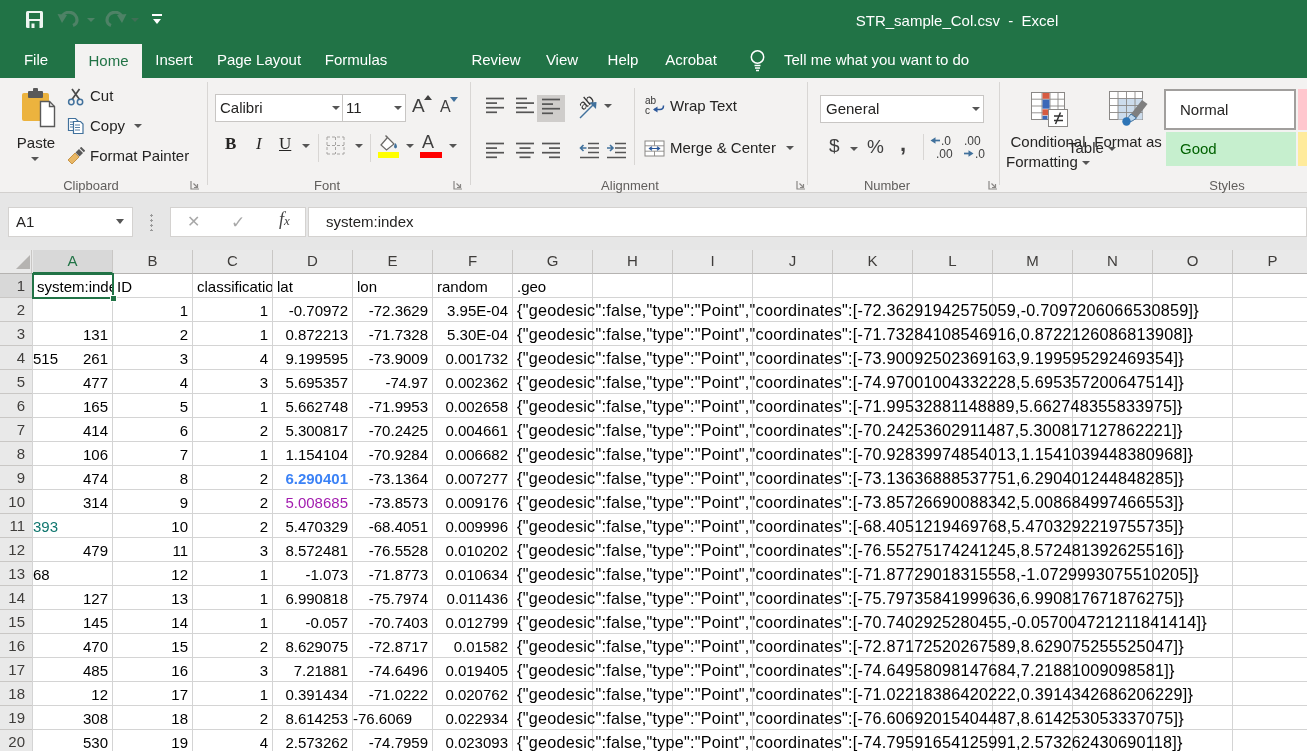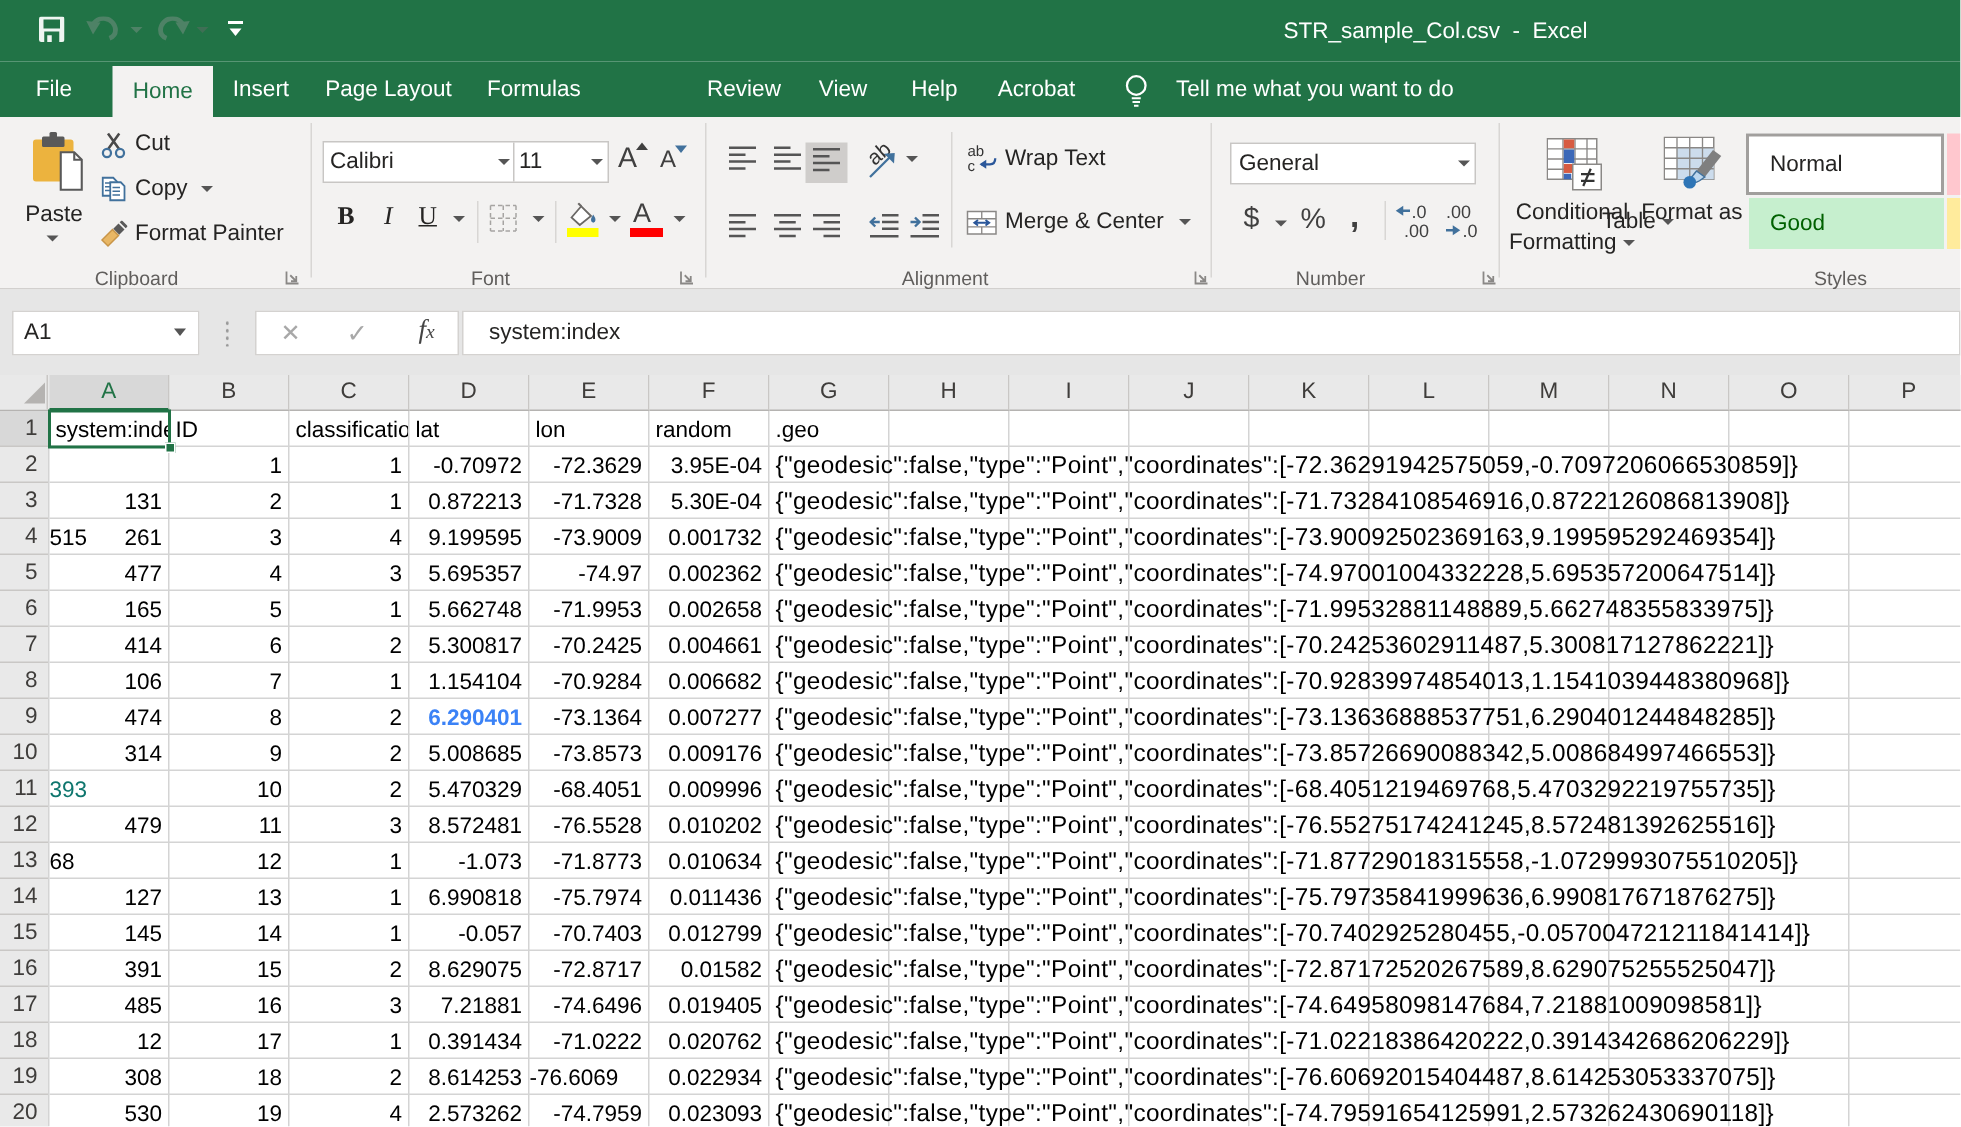--- a/index.html
+++ b/index.html
@@ -399,21 +399,21 @@
 <div class="abs" style="left:33px;top:216px;width:75px;height:23px;line-height:25px;text-align:right;color:#000;">474</div>
 <div class="abs" style="left:113px;top:216px;width:75px;height:23px;line-height:25px;text-align:right;color:#000;">8</div>
 <div class="abs" style="left:193px;top:216px;width:75px;height:23px;line-height:25px;text-align:right;color:#000;">2</div>
 <div class="abs" style="left:273px;top:216px;width:75px;height:23px;line-height:25px;text-align:right;color:#3b82f6;font-weight:bold;">6.290401</div>
 <div class="abs" style="left:353px;top:216px;width:75px;height:23px;line-height:25px;text-align:right;color:#000;">-73.1364</div>
 <div class="abs" style="left:433px;top:216px;width:75px;height:23px;line-height:25px;text-align:right;color:#000;">0.007277</div>
 <div class="abs" style="left:517px;top:216px;width:770px;height:24px;line-height:24.5px;white-space:nowrap;color:#000;font-size:16.2px;letter-spacing:0.25px;">{"geodesic":false,"type":"Point","coordinates":[-73.13636888537751,6.290401244848285]}</div>
 <div class="abs" style="left:33px;top:240px;width:75px;height:23px;line-height:25px;text-align:right;color:#000;">314</div>
 <div class="abs" style="left:113px;top:240px;width:75px;height:23px;line-height:25px;text-align:right;color:#000;">9</div>
 <div class="abs" style="left:193px;top:240px;width:75px;height:23px;line-height:25px;text-align:right;color:#000;">2</div>
-<div class="abs" style="left:273px;top:240px;width:75px;height:23px;line-height:25px;text-align:right;color:#000000;">5.008685</div>
+<div class="abs" style="left:273px;top:240px;width:75px;height:23px;line-height:25px;text-align:right;color:#a21caf;">5.008685</div>
 <div class="abs" style="left:353px;top:240px;width:75px;height:23px;line-height:25px;text-align:right;color:#000;">-73.8573</div>
 <div class="abs" style="left:433px;top:240px;width:75px;height:23px;line-height:25px;text-align:right;color:#000;">0.009176</div>
 <div class="abs" style="left:517px;top:240px;width:770px;height:24px;line-height:24.5px;white-space:nowrap;color:#000;font-size:16.2px;letter-spacing:0.25px;">{"geodesic":false,"type":"Point","coordinates":[-73.85726690088342,5.008684997466553]}</div>
 <div class="abs" style="left:33px;top:264px;width:75px;height:23px;line-height:25px;text-align:left;color:#0f766e;">393</div>
 <div class="abs" style="left:113px;top:264px;width:75px;height:23px;line-height:25px;text-align:right;color:#000;">10</div>
 <div class="abs" style="left:193px;top:264px;width:75px;height:23px;line-height:25px;text-align:right;color:#000;">2</div>
 <div class="abs" style="left:273px;top:264px;width:75px;height:23px;line-height:25px;text-align:right;color:#000;">5.470329</div>
 <div class="abs" style="left:353px;top:264px;width:75px;height:23px;line-height:25px;text-align:right;color:#000;">-68.4051</div>
 <div class="abs" style="left:433px;top:264px;width:75px;height:23px;line-height:25px;text-align:right;color:#000;">0.009996</div>
 <div class="abs" style="left:517px;top:264px;width:770px;height:24px;line-height:24.5px;white-space:nowrap;color:#000;font-size:16.2px;letter-spacing:0.25px;">{"geodesic":false,"type":"Point","coordinates":[-68.4051219469768,5.4703292219755735]}</div>
@@ -438,21 +438,21 @@
 <div class="abs" style="left:353px;top:336px;width:75px;height:23px;line-height:25px;text-align:right;color:#000;">-75.7974</div>
 <div class="abs" style="left:433px;top:336px;width:75px;height:23px;line-height:25px;text-align:right;color:#000;">0.011436</div>
 <div class="abs" style="left:517px;top:336px;width:770px;height:24px;line-height:24.5px;white-space:nowrap;color:#000;font-size:16.2px;letter-spacing:0.25px;">{"geodesic":false,"type":"Point","coordinates":[-75.79735841999636,6.990817671876275]}</div>
 <div class="abs" style="left:33px;top:360px;width:75px;height:23px;line-height:25px;text-align:right;color:#000;">145</div>
 <div class="abs" style="left:113px;top:360px;width:75px;height:23px;line-height:25px;text-align:right;color:#000;">14</div>
 <div class="abs" style="left:193px;top:360px;width:75px;height:23px;line-height:25px;text-align:right;color:#000;">1</div>
 <div class="abs" style="left:273px;top:360px;width:75px;height:23px;line-height:25px;text-align:right;color:#000;">-0.057</div>
 <div class="abs" style="left:353px;top:360px;width:75px;height:23px;line-height:25px;text-align:right;color:#000;">-70.7403</div>
 <div class="abs" style="left:433px;top:360px;width:75px;height:23px;line-height:25px;text-align:right;color:#000;">0.012799</div>
 <div class="abs" style="left:517px;top:360px;width:770px;height:24px;line-height:24.5px;white-space:nowrap;color:#000;font-size:16.2px;letter-spacing:0.25px;">{"geodesic":false,"type":"Point","coordinates":[-70.7402925280455,-0.057004721211841414]}</div>
-<div class="abs" style="left:33px;top:384px;width:75px;height:23px;line-height:25px;text-align:right;color:#000;">391</div>
+<div class="abs" style="left:33px;top:384px;width:75px;height:23px;line-height:25px;text-align:right;color:#000;">470</div>
 <div class="abs" style="left:113px;top:384px;width:75px;height:23px;line-height:25px;text-align:right;color:#000;">15</div>
 <div class="abs" style="left:193px;top:384px;width:75px;height:23px;line-height:25px;text-align:right;color:#000;">2</div>
 <div class="abs" style="left:273px;top:384px;width:75px;height:23px;line-height:25px;text-align:right;color:#000;">8.629075</div>
 <div class="abs" style="left:353px;top:384px;width:75px;height:23px;line-height:25px;text-align:right;color:#000;">-72.8717</div>
 <div class="abs" style="left:433px;top:384px;width:75px;height:23px;line-height:25px;text-align:right;color:#000;">0.01582</div>
 <div class="abs" style="left:517px;top:384px;width:770px;height:24px;line-height:24.5px;white-space:nowrap;color:#000;font-size:16.2px;letter-spacing:0.25px;">{"geodesic":false,"type":"Point","coordinates":[-72.87172520267589,8.629075255525047]}</div>
 <div class="abs" style="left:33px;top:408px;width:75px;height:23px;line-height:25px;text-align:right;color:#000;">485</div>
 <div class="abs" style="left:113px;top:408px;width:75px;height:23px;line-height:25px;text-align:right;color:#000;">16</div>
 <div class="abs" style="left:193px;top:408px;width:75px;height:23px;line-height:25px;text-align:right;color:#000;">3</div>
 <div class="abs" style="left:273px;top:408px;width:75px;height:23px;line-height:25px;text-align:right;color:#000;">7.21881</div>

